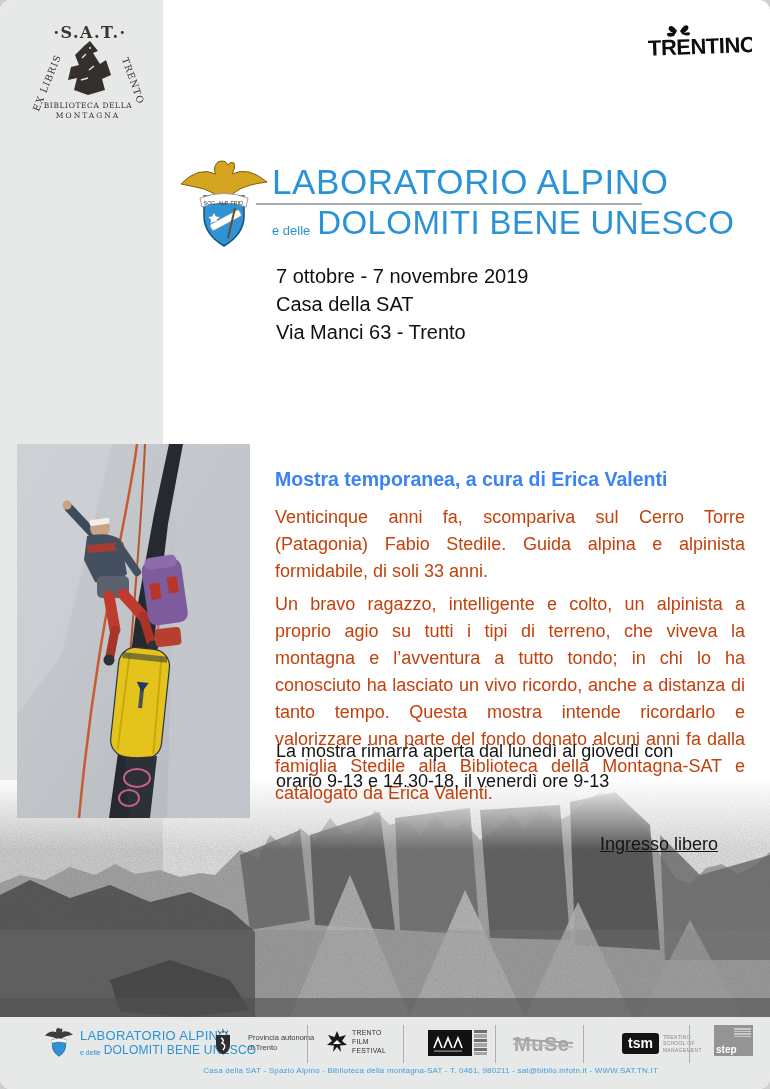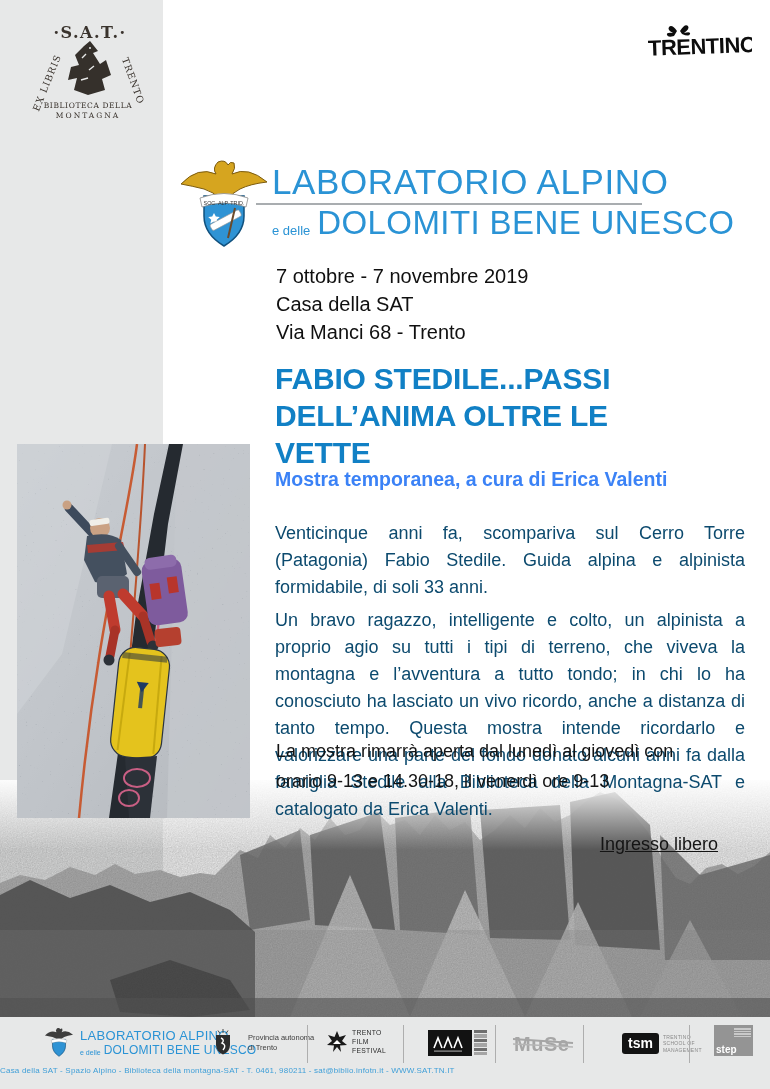--- a/index.html
+++ b/index.html
@@ -1,19 +1,20 @@
 <!DOCTYPE html>
 <html><head>
 <meta charset="utf-8">
 <style>
   html,body{margin:0;padding:0;background:#cfcfcf;}
   .poster{
     position:relative;width:770px;height:1089px;background:#ffffff;
     font-family:"Liberation Sans",sans-serif;overflow:hidden;margin:0 auto;
     color:#111;
+    border-radius:11px;
   }
   .abs{position:absolute;}
   
   .gray-col{left:0;top:0;width:163px;height:886px;background:#e7e8e8;z-index:0;}
   
   .stamp{left:26px;top:18px;z-index:2;}
   
   .trentino{right:18px;top:22px;z-index:2;}
   
   .header-logo{left:178px;top:154px;width:480px;height:96px;z-index:2;}
@@ -22,21 +23,21 @@
   .hl-rule{position:absolute;left:78px;top:49px;width:386px;height:2px;background:#a9adb0;}
   .hl-row2{position:absolute;left:94px;top:50px;display:flex;align-items:flex-end;gap:7px;white-space:nowrap;}
   .hl-prefix{font-size:13px;color:#2a93d5;padding-bottom:4px;}
   .hl-line2{font-size:33px;letter-spacing:.4px;color:#2a93d5;}
   
   .event{left:276px;top:262px;font-size:20px;line-height:28px;color:#101010;z-index:2;}
   
   .title{left:275px;top:360px;font-size:30px;font-weight:bold;line-height:37px;color:#1180c5;z-index:2;letter-spacing:-.2px;}
   .subtitle{left:275px;top:468px;font-size:19.5px;font-weight:bold;color:#3b82f6;z-index:2;}
   
-  .body-text{left:275px;top:504px;width:470px;font-size:18px;line-height:27px;text-align:justify;color:#0c4a6e;z-index:2;margin-top:16px;}
+  .body-text{left:275px;top:504px;width:470px;font-size:18px;line-height:27px;text-align:justify;color:#c2410c;z-index:2;}
   .body-text p{margin:0 0 6px 0;}
   .hours{left:276px;top:736px;font-size:18px;line-height:30px;color:#141414;z-index:2;}
   .admission{left:275px;top:834px;width:443px;text-align:right;font-size:18px;color:#141414;z-index:2;text-decoration:underline;}
   
   .photo{left:17px;top:444px;width:233px;height:374px;z-index:3;}
   
   .mountains{left:0;top:780px;width:770px;height:237px;z-index:1;}
   
   .footer{left:0;top:1017px;width:770px;height:72px;background:#e7e8e8;z-index:4;}
   .footer .abs{position:absolute;}
@@ -53,21 +54,21 @@
   .f-logo4{left:428px;top:13px;display:flex;gap:2px;}
   .f-logo5{left:513px;top:15px;}
   .f-logo6{left:607px;top:16px;display:flex;align-items:center;gap:4px;padding-left:15px;}
   .tsm-box{background:#131313;color:#fff;font-weight:bold;font-size:14px;line-height:1;padding:3px 6px 4px 6px;border-radius:3px;}
   .f-l6-text{font-size:5px;line-height:1.25;color:#8a8a8a;letter-spacing:.3px;}
   .f-logo7{left:714px;top:8px;}
   .step-box{width:39px;height:31px;background:#949494;position:relative;}
   .step-bars{position:absolute;right:2px;top:2px;}
   .step-bars i{display:block;width:17px;height:1.5px;background:#c9c9c9;margin:1px 0;}
   .step-label{position:absolute;left:2px;bottom:1px;color:#fff;font-weight:bold;font-size:10px;}
-  .f-contact{left:0;top:49px;width:658px;text-align:left;font-size:8px;color:#3f9fd8;letter-spacing:.2px;}
+  .f-contact{left:0;top:49px;width:658px;text-align:right;font-size:8px;color:#3f9fd8;letter-spacing:.2px;}
   .maa-stripes{display:flex;flex-direction:column;gap:1px;}
   .maa-stripes i{display:block;width:13px;height:3.4px;}
 </style>
 </head>
 <body>
 
 <div class="poster">
 
   <div class="abs gray-col"></div>
 
@@ -111,28 +112,23 @@
     <div class="hl-rule"></div>
     <div class="hl-row2">
       <span class="hl-prefix">e delle</span>
       <span class="hl-line2">DOLOMITI BENE UNESCO</span>
     </div>
   </div>
 
   <div class="abs event">
     <div>7 ottobre - 7 novembre 2019</div>
     <div>Casa della SAT</div>
-    <div>Via Manci 68 - Trento</div>
-  </div>
-
-  <div class="abs title">
-    <div>FABIO STEDILE...PASSI</div>
-    <div>DELL’ANIMA OLTRE LE</div>
-    <div>VETTE</div>
-  </div>
+    <div>Via Manci 63 - Trento</div>
+  </div>
+
   <div class="abs subtitle">Mostra temporanea, a cura di Erica Valenti</div>
 
   <div class="abs body-text">
     <p>Venticinque anni fa, scompariva sul Cerro Torre (Patagonia) Fabio Stedile. Guida alpina e alpinista formidabile, di soli 33 anni.</p>
     <p>Un bravo ragazzo, intelligente e colto, un alpinista a proprio agio su tutti i tipi di terreno, che viveva la montagna e l’avventura a tutto tondo; in chi lo ha conosciuto ha lasciato un vivo ricordo, anche a distanza di tanto tempo. Questa mostra intende ricordarlo e valorizzare una parte del fondo donato alcuni anni fa dalla famiglia Stedile alla Biblioteca della Montagna-SAT e catalogato da Erica Valenti.</p>
   </div>
 
   <div class="abs hours">
     <div>La mostra rimarrà aperta dal lunedì al giovedì con</div>
     <div>orario 9-13 e 14.30-18, il venerdì ore 9-13</div>

